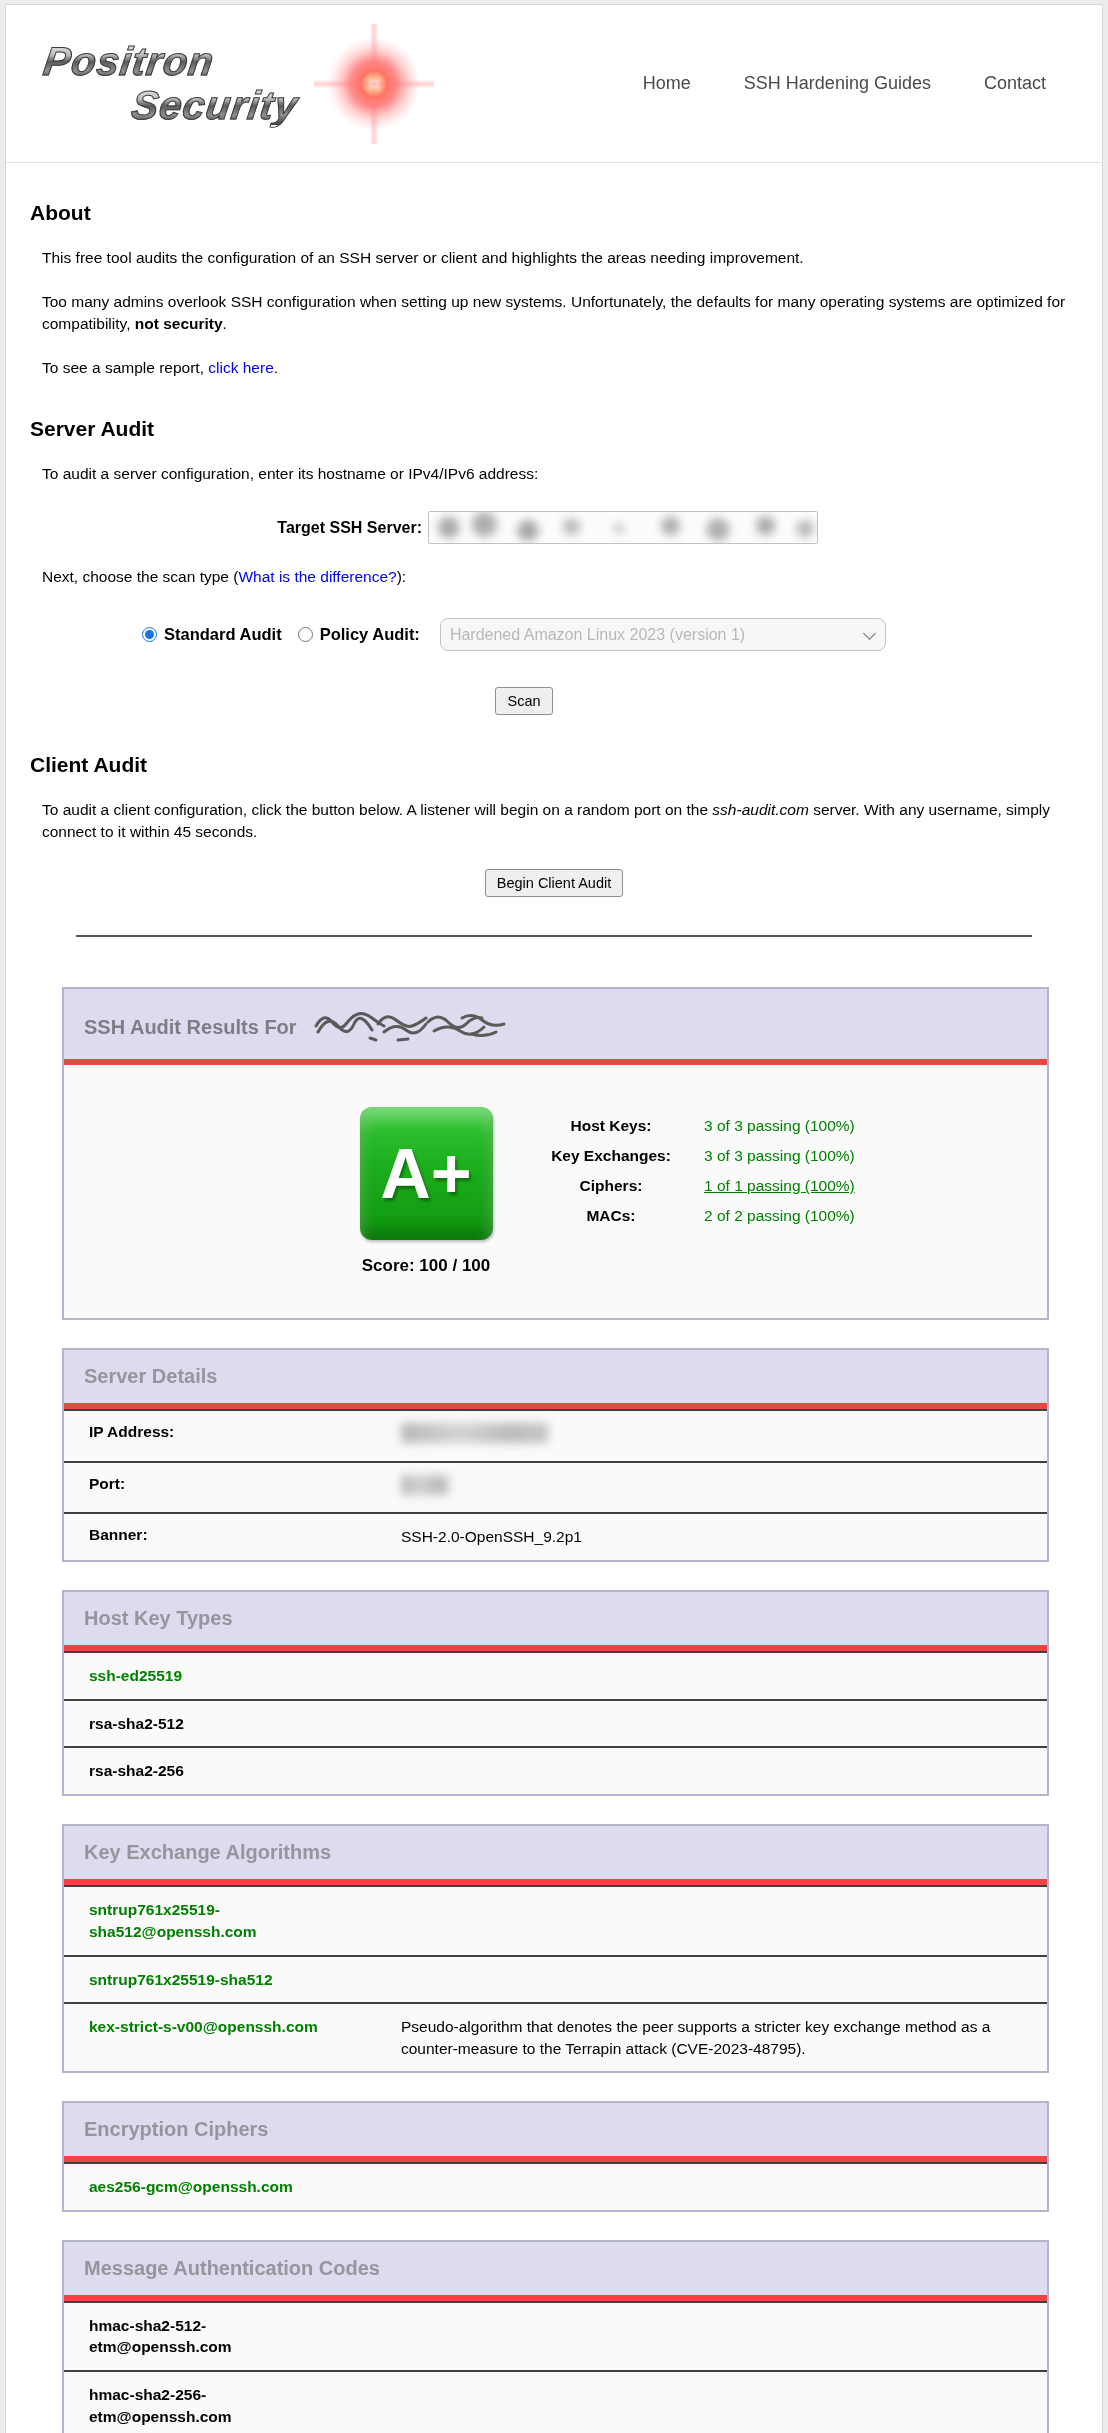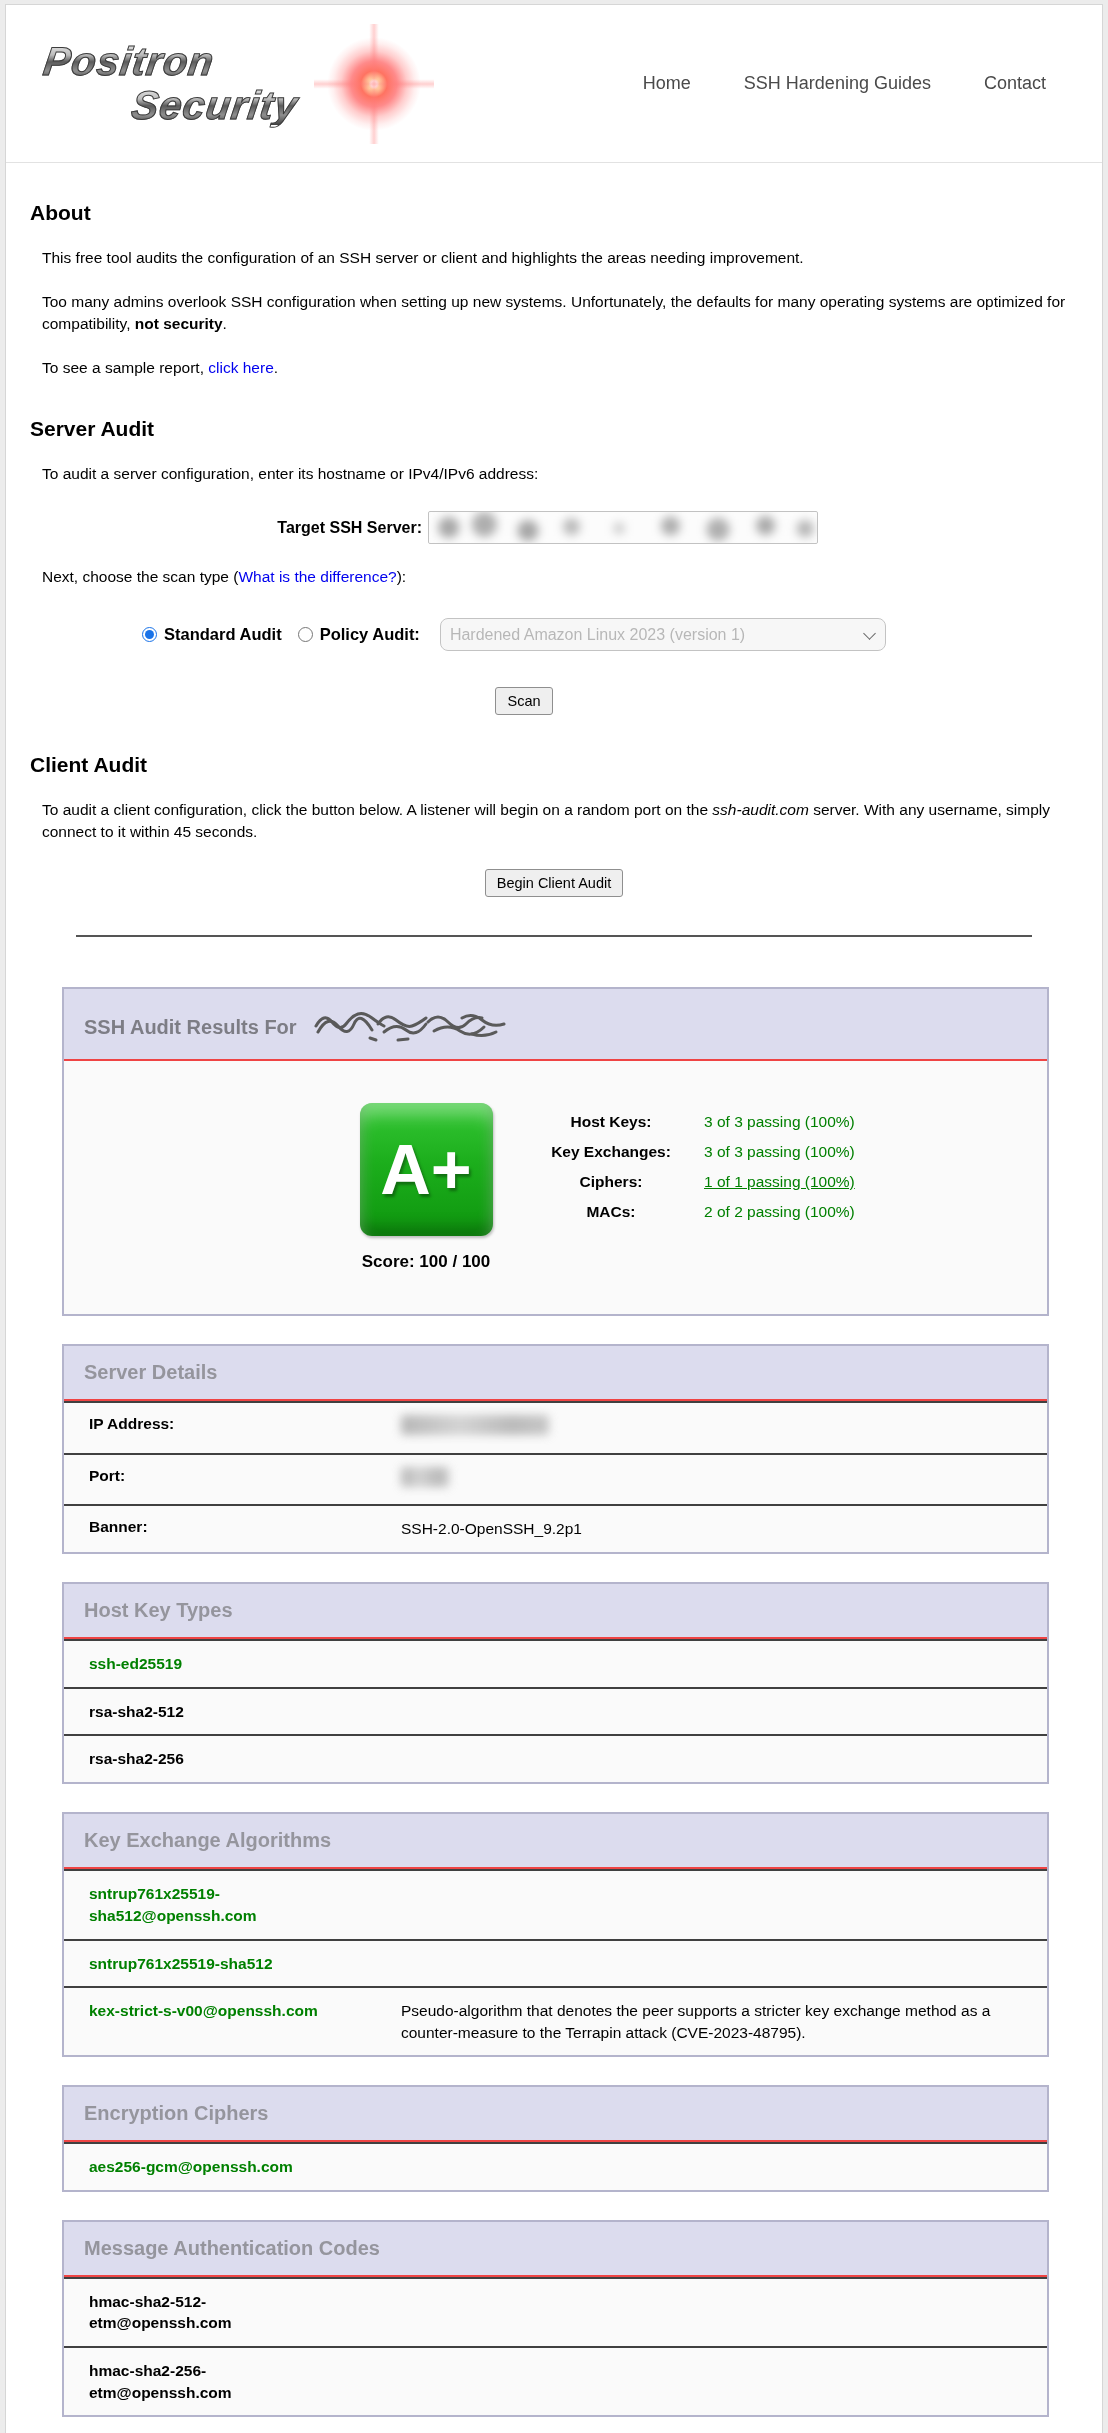--- a/index.html
+++ b/index.html
@@ -94,21 +94,21 @@
     color:#000; cursor:pointer;
   }
   .scan-btn { margin:36px auto 0; position:relative; left:-30px; }
   .begin-btn { margin:26px auto 0; }
   hr.dark { border:none; border-top:2px solid #555; width:956px; margin:38px auto 0; }
   
   .panel { margin:28px 53px 0 56px; border:2px solid #b4b4cc; background:#fafafa; }
   .panel.first { margin-top:50px; }
   .panel-header {
     background:#dcdcee; color:#95959d; font-size:20px; font-weight:bold;
-    padding:15px 20px; border-bottom:2px solid #ef4444;
+    padding:15px 20px; border-bottom:6px solid #ef4444;
   }
   .panel-header.dark-title { color:#7d7d85; }
   .results-body { display:flex; padding:36px 20px 42px 282px; }
   .grade-col { width:160px; text-align:center; }
   .grade-badge {
     width:133px; height:133px; margin:6px auto 0; border-radius:12px;
     background:linear-gradient(180deg,#35c735 0%,#1cae1c 45%,#0e960e 100%);
     box-shadow:inset 0 12px 16px rgba(255,255,255,0.35), inset 0 -10px 14px rgba(0,0,0,0.22), 1px 2px 3px rgba(0,0,0,0.25);
     display:flex; align-items:center; justify-content:center;
     color:#fff; font-size:70px; font-weight:bold;

